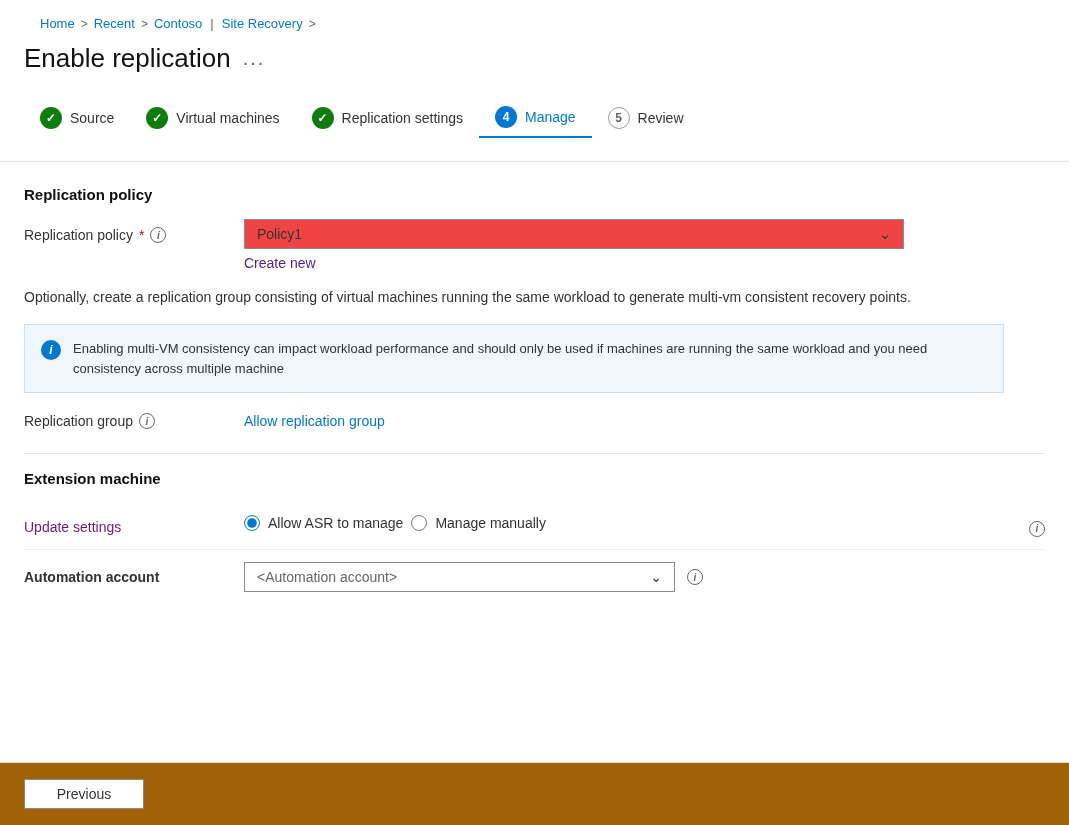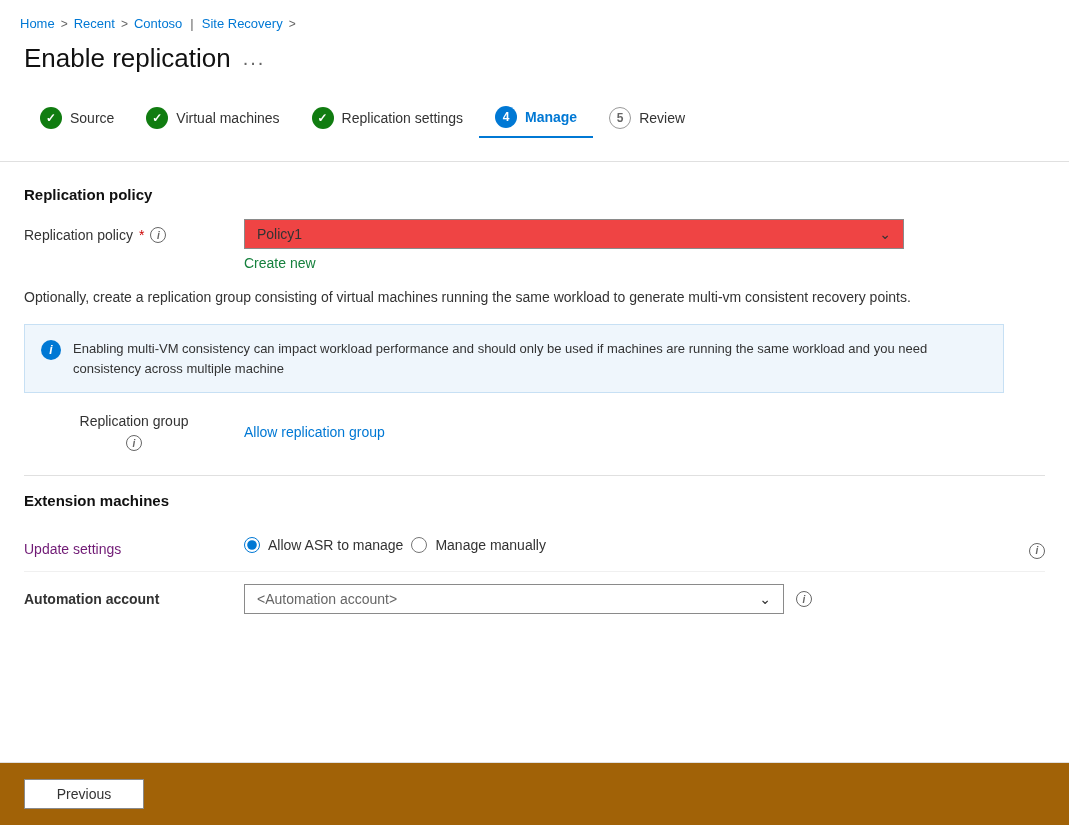--- a/index.html
+++ b/index.html
@@ -1,40 +1,40 @@
 <!DOCTYPE html>
 <html><head>
   <meta charset="utf-8">
   <style>
     * { box-sizing: border-box; margin: 0; padding: 0; }
     body { font-family: 'Segoe UI', Arial, sans-serif; font-size: 14px; color: #333; background: #fff; }
     
     .page-container { max-width: 1069px; min-height: 825px; display: flex; flex-direction: column; padding: 0; }
     
     
-    .breadcrumb { display: flex; align-items: center; gap: 6px; padding: 16px 20px 8px; font-size: 13px; }
+    .breadcrumb { display: flex; align-items: center; gap: 6px; padding: 16px 40px 8px; font-size: 13px; }
     .breadcrumb a { color: #0078d4; text-decoration: none; }
     .breadcrumb-sep { color: #666; font-size: 12px; }
     .breadcrumb-pipe { color: #666; margin: 0 2px; }
     
     
     .page-title-row { display: flex; align-items: center; gap: 12px; padding: 4px 24px 24px; }
     .page-title { font-size: 26px; font-weight: 300; color: #111; }
     .title-ellipsis { font-size: 20px; color: #666; cursor: pointer; letter-spacing: 2px; }
     
     
     .wizard-steps { display: flex; align-items: center; gap: 0; padding: 0 24px 24px; border-bottom: 1px solid #e0e0e0; }
     .wizard-step { display: flex; align-items: center; gap: 8px; padding: 8px 16px; cursor: pointer; position: relative; }
     .wizard-step.active { border-bottom: 2px solid #0078d4; margin-bottom: -1px; }
     .wizard-step-icon { width: 22px; height: 22px; border-radius: 50%; display: flex; align-items: center; justify-content: center; font-size: 12px; font-weight: 600; flex-shrink: 0; }
     .wizard-step-icon.complete { background: #107c10; color: white; }
     .wizard-step-icon.active-num { background: #0078d4; color: white; }
     .wizard-step-icon.pending { background: #fff; color: #666; border: 1.5px solid #999; }
     .wizard-step-label { font-size: 14px; color: #333; }
-    .wizard-step.active .wizard-step-label { color: #0078d4; font-weight: 700; }
+    .wizard-step.active .wizard-step-label { color: #0078d4; font-weight: 400; }
     
     
     .main-content { padding: 24px 24px 0; flex: 1; }
     
     
     .section-title { font-size: 15px; font-weight: 600; color: #111; margin-bottom: 16px; }
     
     
     .form-row { display: flex; align-items: flex-start; margin-bottom: 8px; }
     .form-label { min-width: 220px; padding-top: 8px; font-size: 14px; color: #333; display: flex; align-items: center; gap: 6px; }
@@ -43,54 +43,54 @@
     
     
     .info-icon { display: inline-flex; align-items: center; justify-content: center; width: 16px; height: 16px; border-radius: 50%; border: 1.5px solid #666; color: #666; font-size: 10px; font-style: italic; font-weight: 600; cursor: pointer; flex-shrink: 0; }
     
     
     .dropdown { display: flex; align-items: center; justify-content: space-between; border: 1px solid #8a8a8a; padding: 6px 12px; background: #ef4444; cursor: pointer; width: 100%; max-width: 660px; }
     .dropdown-text { font-size: 14px; color: #333; }
     .dropdown-arrow { font-size: 14px; color: #333; }
     
     
-    .create-new-link { color: #15803d; text-decoration: none; font-size: 14px; cursor: pointer; display: inline-block; margin-top: 6px; }
+    .create-new-link { color: #4c1d95; text-decoration: none; font-size: 14px; cursor: pointer; display: inline-block; margin-top: 6px; }
     
     
     .description-text { font-size: 14px; color: #333; line-height: 1.5; margin: 16px 0; max-width: 980px; }
     
     
     .info-banner { background: #eff6fc; border: 1px solid #c7e0f4; padding: 14px 16px; display: flex; align-items: flex-start; gap: 12px; margin: 16px 0; max-width: 980px; }
     .info-banner-icon { width: 20px; height: 20px; border-radius: 50%; background: #0078d4; color: white; display: flex; align-items: center; justify-content: center; font-size: 12px; font-weight: 700; flex-shrink: 0; margin-top: 1px; font-style: italic; }
     .info-banner-text { font-size: 13px; color: #333; line-height: 1.5; }
     
     
     .repgroup-row { display: flex; align-items: center; margin: 20px 0 24px; }
-    .repgroup-label { min-width: 220px; font-size: 14px; color: #333; display: flex; align-items: center; gap: 6px; flex-direction: column; }
+    .repgroup-label { min-width: 220px; font-size: 14px; color: #333; display: flex; align-items: flex-start; gap: 6px; }
     .repgroup-link { color: #0078d4; text-decoration: none; font-size: 14px; cursor: pointer; }
     
     
     .divider { border: none; border-top: 1px solid #e0e0e0; margin: 4px 0 16px; }
     
     
     .ext-section-title { font-size: 15px; font-weight: 600; color: #111; margin-bottom: 16px; }
     
     
     .update-settings-row { display: flex; align-items: flex-start; padding: 12px 0; border-bottom: 1px solid #f0f0f0; }
     .update-label { min-width: 220px; font-size: 14px; font-weight: 400; color: #701a75; padding-top: 4px; }
     .radio-group { flex: 1; display: flex; flex-direction: row; gap: 8px; }
     .radio-option { display: flex; align-items: center; gap: 8px; cursor: pointer; }
     .radio-input { width: 16px; height: 16px; accent-color: #0078d4; cursor: pointer; }
     .radio-label { font-size: 14px; color: #333; }
     .update-info-icon { margin-left: auto; padding-top: 4px; }
     
     
     .automation-row { display: flex; align-items: center; padding: 12px 0; }
     .automation-label { min-width: 220px; font-size: 14px; font-weight: 600; color: #333; }
-    .automation-dropdown { display: flex; align-items: center; justify-content: space-between; border: 1px solid #8a8a8a; padding: 6px 12px; background: #fff; cursor: pointer; width: 540px; gap: 31px; }
+    .automation-dropdown { display: flex; align-items: center; justify-content: space-between; border: 1px solid #8a8a8a; padding: 6px 12px; background: #fff; cursor: pointer; width: 431px; gap: 31px; }
     .automation-placeholder { color: #666; font-size: 14px; }
     .automation-info { margin-left: 12px; }
     
     
     .footer { padding: 16px 24px; border-top: 1px solid #e0e0e0; display: flex; gap: 8px; align-items: center; background: #a16207; margin-top: auto; }
     .btn { padding: 6px 20px; font-size: 14px; cursor: pointer; border: 1px solid #8a8a8a; background: #fff; color: #333; min-width: 120px; }
   </style>
 </head>
 <body>
 
@@ -180,21 +180,21 @@
     <div class="repgroup-row">
       <div class="repgroup-label">
         <span>Replication group</span>
         <span class="info-icon">i</span>
       </div>
       <a class="repgroup-link">Allow replication group</a>
     </div>
 
     <hr class="divider">
 
-    <div class="ext-section-title">Extension machines</div>
+    <div class="ext-section-title">Extension machine</div>
 
     <div class="update-settings-row">
       <div class="update-label">Update settings</div>
       <div class="radio-group">
         <label class="radio-option">
           <input type="radio" class="radio-input" name="update-settings" checked="" style="">
           <span class="radio-label">Allow ASR to manage</span>
         </label>
         <label class="radio-option">
           <input type="radio" class="radio-input" name="update-settings" style="">

